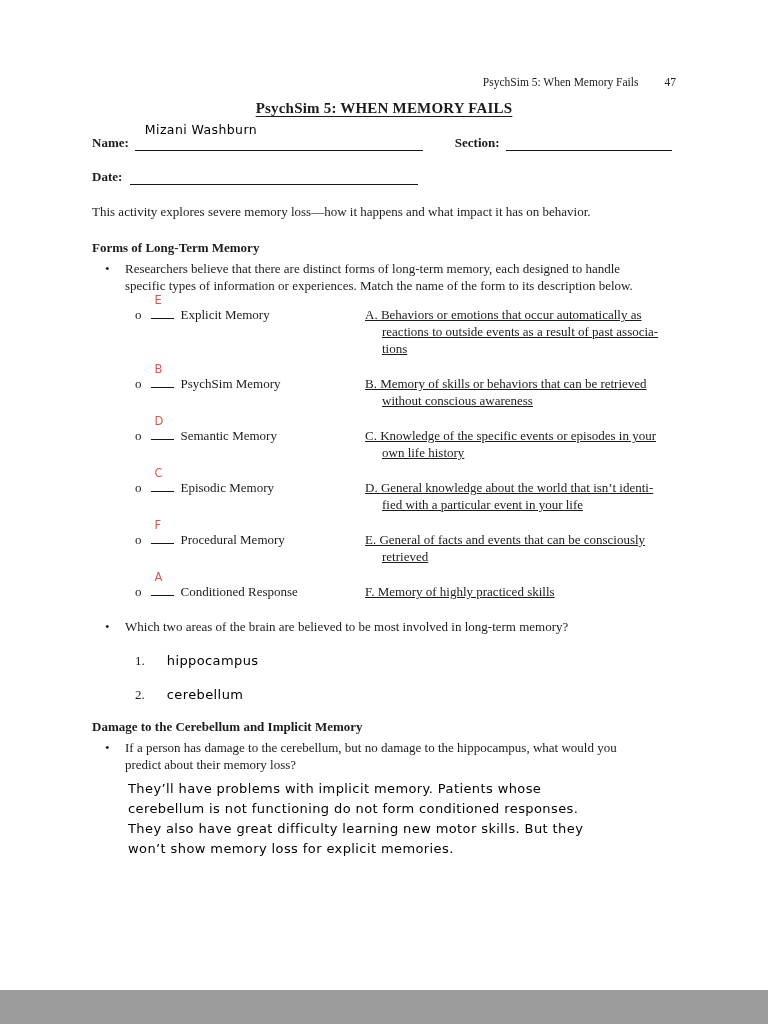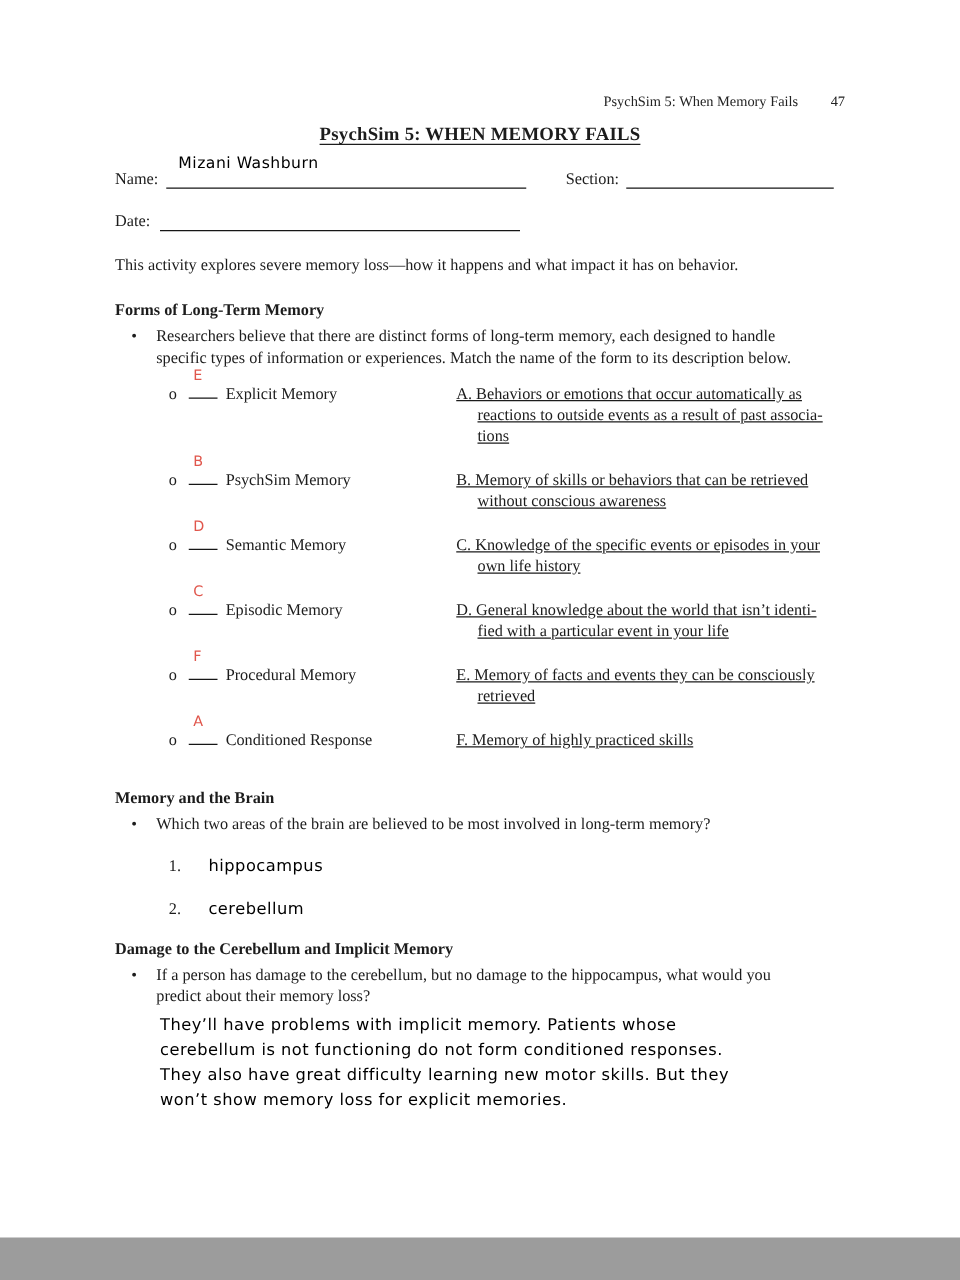--- a/index.html
+++ b/index.html
@@ -25,21 +25,21 @@
     margin-top: 12px;
     text-align: center;
     font-size: 15px; font-weight: bold;
     text-decoration: underline;
     text-underline-offset: 3px;
     letter-spacing: 0.2px;
   }
 
   
   .field-row { margin-top: 18px; font-size: 13px; display: flex; align-items: flex-end; }
-  .bold { font-weight: normal; text-align: right; }
+  .bold { font-weight: bold; text-align: right; }
   .uline {
     display: inline-block; position: relative;
     height: 15px; border-bottom: 1.3px solid #161616;
   }
   .uline.name-line  { width: 288px; margin-left: 6px; }
   .uline.sect-line  { width: 166px; margin-left: 6px; }
   .uline.date-line  { width: 288px; margin-left: 8px; }
   .sect-label { margin-left: 32px; }
   .hand {
     font-family: "DejaVu Sans", "Liberation Sans", sans-serif;
@@ -170,34 +170,33 @@
         <span class="o-marker">o</span><span class="blank"><span class="ans-letter">C</span></span><span class="term">Episodic Memory</span>
       </div>
       <div class="match-desc">D. General knowledge about the world that isn’t identi-
 fied with a particular event in your life</div>
     </div>
 
     <div class="match-row">
       <div class="match-left">
         <span class="o-marker">o</span><span class="blank"><span class="ans-letter">F</span></span><span class="term">Procedural Memory</span>
       </div>
-      <div class="match-desc">E. Memory of facts and events they can be consciously
+      <div class="match-desc">E. General of facts and events that can be consciously
 retrieved</div>
     </div>
 
     <div class="match-row">
       <div class="match-left">
         <span class="o-marker">o</span><span class="blank"><span class="ans-letter">A</span></span><span class="term">Conditioned Response</span>
       </div>
       <div class="match-desc">F. Memory of highly practiced skills</div>
     </div>
 
   </div>
 
-  <h2 class="sec-heading mt-brain">Memory and the Brain</h2>
 
   <div class="bullet-row">
     <span class="bullet-glyph">•</span>
     <span class="bullet-text">Which two areas of the brain are believed to be most involved in long-term memory?</span>
   </div>
 
   <div class="num-answer">
     <span class="num">1.</span>
     <span class="hand hand-ans">hippocampus</span>
   </div>

